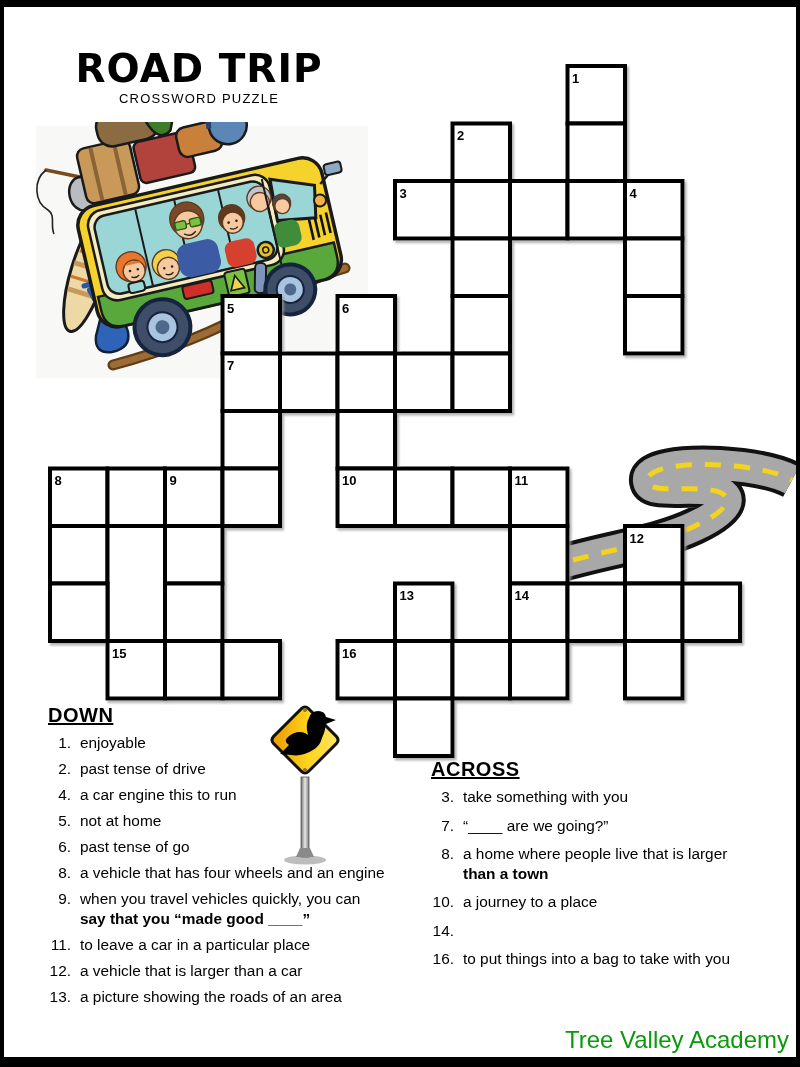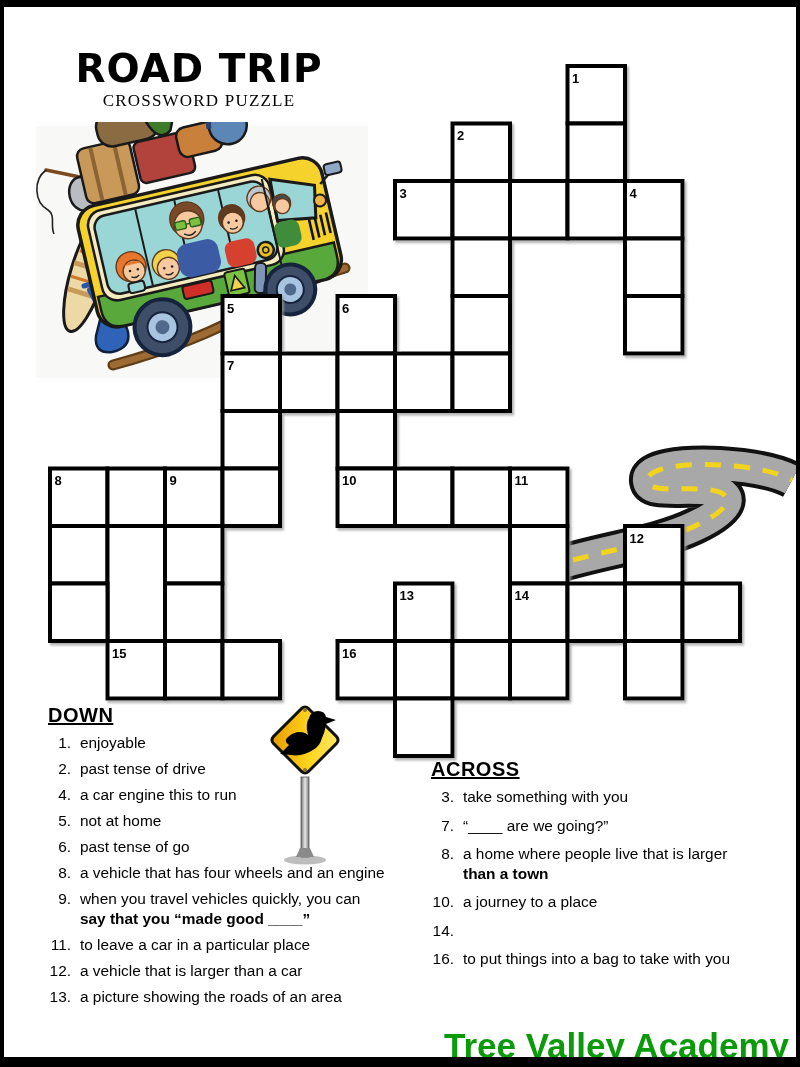--- a/index.html
+++ b/index.html
@@ -3,36 +3,36 @@
 <meta charset="utf-8">
 <style>
   html,body{margin:0;padding:0;background:#fff;}
   .page{position:relative;width:800px;height:1067px;background:#ffffff;overflow:hidden;
         font-family:"Liberation Sans",sans-serif;color:#000;}
   .frame{position:absolute;inset:0;border-top:7px solid #000;border-left:4px solid #000;
          border-right:4px solid #000;border-bottom:10px solid #000;pointer-events:none;z-index:40;}
   .header{position:absolute;left:58px;top:48px;width:252px;text-align:center;z-index:20;margin-left:15px;}
   .title{font-family:"DejaVu Sans","Liberation Sans",sans-serif;font-weight:bold;
          font-size:39px;line-height:42px;letter-spacing:1px;}
-  .subtitle{font-size:17px;letter-spacing:1.2px;margin-top:1px;font-family:Liberation Serif, serif;}
+  .subtitle{font-size:13px;letter-spacing:1.2px;margin-top:1px;}
   .illo{position:absolute;z-index:1;}
   #van-svg{left:28px;top:122px;}
   #grid-svg{left:0;top:0;width:800px;height:1067px;z-index:10;}
   #sign-svg{left:250px;top:688px;z-index:15;}
   .cw-cell{fill:#ffffff;stroke:#000;stroke-width:4px;}
   .cw-num{font:bold 13px "Liberation Sans",sans-serif;fill:#000;}
   .section{position:absolute;z-index:20;}
   .down-section{left:40px;top:704px;width:368px;}
   .across-section{left:423px;top:758px;width:372px;}
   .section h2{font-size:20px;margin:0 0 6px 8px;text-decoration:underline;letter-spacing:.5px;}
   .clue{display:flex;font-size:15.4px;line-height:19.5px;margin-bottom:6.5px;}
   .across-section .clue{margin-bottom:9px;}
   .clue .num{flex:none;width:31px;text-align:right;margin-right:9px;font-variant-numeric:tabular-nums;}
   .clue .l2{display:block;font-weight:bold;}
-  .watermark{position:absolute;right:11px;top:1026px;font-size:35px;font-weight:bold;z-index:20;}
+  .watermark{position:absolute;right:11px;top:1026px;font-size:24px;font-weight:normal;z-index:20;}
 </style>
 </head>
 <body>
 
 <div class="page">
 
   <div class="frame"></div>
 
   <div class="header">
     <div class="title">ROAD TRIP</div>

